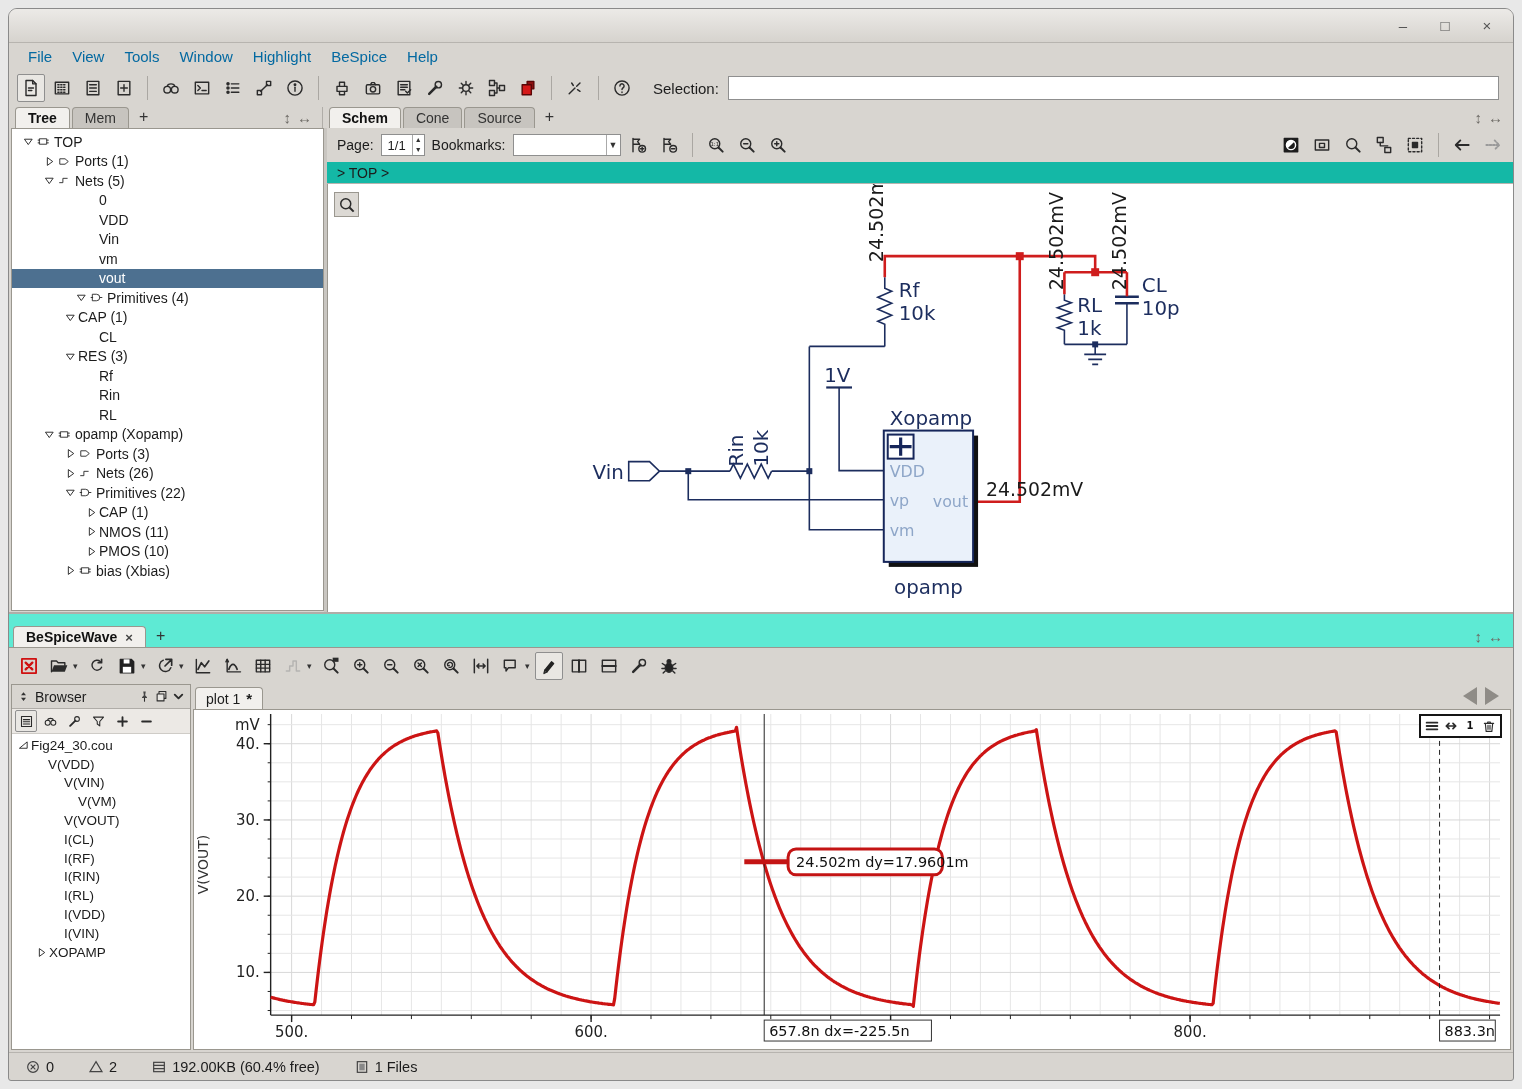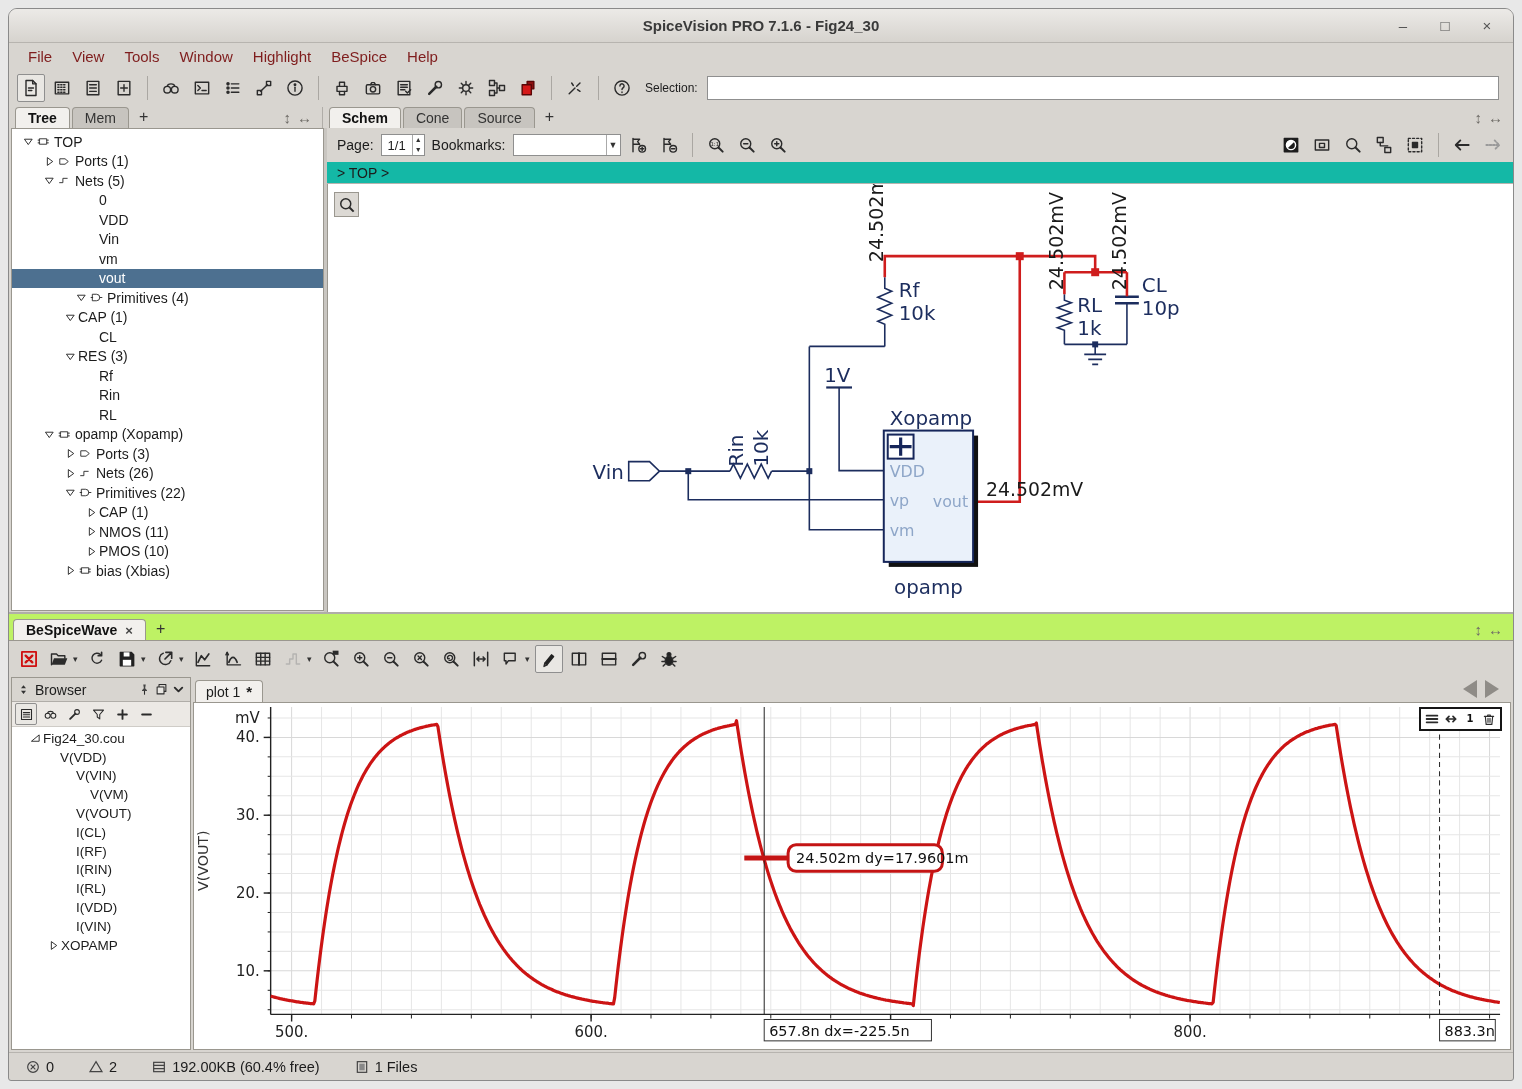--- a/index.html
+++ b/index.html
@@ -9,30 +9,30 @@
     background:#d8d5d0; border:1px solid #8a8a8a; border-radius:9px 9px 3px 3px;
     display:flex; flex-direction:column; overflow:hidden; }
   
   .titlebar { height:34px; background:linear-gradient(#eceae7,#d6d3ce); border-bottom:1px solid #b7b4af;
     display:flex; align-items:center; position:relative; flex:0 0 auto; }
   .title { position:absolute; left:0; right:0; text-align:center; font-weight:bold; font-size:15px; color:#3a3a3a; }
   .winbtns { margin-left:auto; display:flex; gap:26px; padding-right:18px; z-index:2; }
   .winbtn { width:16px; height:16px; color:#555; font-size:15px; line-height:16px; text-align:center; cursor:default; }
   
   .menubar { height:26px; display:flex; align-items:center; padding-left:10px; gap:2px; flex:0 0 auto; }
-  .menu-item { padding:3px 9px; font-size:15px; color:#7f1d1d; }
+  .menu-item { padding:3px 9px; font-size:15px; color:#0369a1; }
   
   .toolbar { height:38px; display:flex; align-items:center; padding:0 8px; gap:3px; flex:0 0 auto; }
   .tbtn { width:28px; height:28px; display:flex; align-items:center; justify-content:center; border:1px solid transparent; border-radius:2px; }
   .tbtn.pressed { border:1px solid #8f8f8f; background:#e9e7e3; }
   .tbtn.disabled { opacity:.55; }
   .tsep { width:1px; height:24px; background:#aaa7a2; margin:0 6px; }
   .ic { width:20px; height:20px; display:block; }
   .dd { font-size:9px; color:#333; margin-left:-2px; width:8px; }
-  .sel-label { font-size:12px; margin:0 6px 0 6px; }
+  .sel-label { font-size:15px; margin:0 6px 0 14px; }
   .sel-input { flex:1; height:24px; border:1px solid #8f8f8f; background:#fff; margin-right:6px; padding:0 4px; font-size:14px; }
   
   .tabrow { height:21px; display:flex; flex:0 0 auto; align-items:flex-end; }
   .tabs-left { width:313px; display:flex; align-items:flex-end; padding-left:6px; }
   .tabs-right { flex:1; display:flex; align-items:flex-end; padding-left:6px; border-left:1px solid #b0ada8; }
   .tab { padding:2px 12px 2px; font-size:14px; background:#c7c4bf; border:1px solid #9a978f; border-bottom:none;
     border-radius:4px 4px 0 0; margin-right:2px; color:#333; }
   .tab.active { background:#f2f0ed; font-weight:bold; color:#111; }
   .tab-plus { padding:0 8px 2px; font-size:16px; color:#333; }
   .split-ics { margin-left:auto; display:flex; gap:6px; padding:0 10px 2px; color:#6e6b66; font-weight:bold; font-size:15px; }
@@ -56,33 +56,33 @@
   .combo .cval { flex:1; }
   .combo .cbtn { width:14px; border-left:1px solid #aaa; font-size:9px; text-align:center; line-height:20px; color:#333; }
   .schem-toolbar .right { margin-left:auto; display:flex; gap:3px; align-items:center; }
   .breadcrumb { height:22px; line-height:22px; padding-left:10px; font-size:14px; background:#14b8a6; border-bottom:1px solid #b7b4af; flex:0 0 auto; }
   .canvas { flex:1; background:#fff; position:relative; border-left:1px solid #9a978f; overflow:hidden; }
   .mag-btn { position:absolute; left:6px; top:8px; width:25px; height:25px; background:#dcd9d4; border:1px solid #9a978f;
     display:flex; align-items:center; justify-content:center; z-index:3; }
   .schem-svg { position:absolute; left:0; top:0; width:100%; height:100%; }
   
   .wave-panel { flex:1; display:flex; flex-direction:column; border-top:2px solid #b0ada8; overflow:hidden; }
-  .wave-tabrow { height:27px; display:flex; align-items:flex-end; padding-left:4px; background:#bef264; border-bottom:1px solid #9a978f; flex:0 0 auto; }
+  .wave-tabrow { height:34px; display:flex; align-items:flex-end; padding-left:4px; background:#5eead4; border-bottom:1px solid #9a978f; flex:0 0 auto; }
   .wave-toolbar { height:36px; display:flex; align-items:center; gap:2px; padding:0 6px; flex:0 0 auto; }
   .wave-main { flex:1; display:flex; overflow:hidden; }
   .browser { width:180px; display:flex; flex-direction:column; border:1px solid #9a978f; margin:0 0 2px 2px; background:#fff; }
   .browser-header { height:24px; background:#d8d5d0; display:flex; align-items:center; padding:0 4px; gap:4px; border-bottom:1px solid #b0ada8; }
   .browser-header .btitle { font-size:14px; }
   .browser-header .bh-icons { margin-left:auto; display:flex; gap:2px; }
   .browser-header svg { width:15px; height:15px; }
   .browser-tools { height:25px; display:flex; align-items:center; gap:2px; padding:0 3px; border-bottom:1px solid #cfccc7; background:#ece9e5; }
   .browser-tools .tbtn { width:22px; height:22px; }
   .browser-tools svg { width:15px; height:15px; }
   .browser-tree { flex:1; overflow:hidden; padding-top:2px; }
-  .brow { height:18.8px; display:flex; align-items:center; font-size:13.5px; white-space:nowrap;margin-left:12px; }
+  .brow { height:18.8px; display:flex; align-items:center; font-size:13.5px; white-space:nowrap; }
   .brow .exp { width:15px; flex:0 0 15px; display:flex; justify-content:center; }
   .brow .exp svg { width:11px; height:11px; }
   .plot-area { flex:1; display:flex; flex-direction:column; overflow:hidden; }
   .plot-tabrow { height:25px; display:flex; align-items:flex-end; padding-left:4px; position:relative; flex:0 0 auto; }
   .plot-tab { padding:2px 10px; background:#f2f0ed; border:1px solid #9a978f; border-bottom:none; border-radius:4px 4px 0 0; font-size:14px; display:flex; gap:6px; align-items:center; }
   .plot-tab .star { font-weight:bold; font-size:15px; }
   .plot-arrows { position:absolute; right:14px; top:3px; display:flex; gap:8px; }
   .arr { width:0; height:0; border-top:9px solid transparent; border-bottom:9px solid transparent; }
   .arr.left { border-right:14px solid #8f8c87; }
   .arr.right { border-left:14px solid #8f8c87; }
@@ -97,21 +97,20 @@
   .sseg { display:flex; align-items:center; gap:5px; }
   .sseg svg { width:16px; height:16px; }
   text { font-family:"DejaVu Sans","Liberation Sans",sans-serif; }
 </style>
 </head>
 <body>
 
 <div class="window">
 
   <div class="titlebar">
-    <span class="title">SpiceVision PRO 7.1.6 - Fig24_30</span>
     <span class="winbtns">
       <span class="winbtn">–</span>
       <span class="winbtn">□</span>
       <span class="winbtn">×</span>
     </span>
   </div>
 
   <div class="menubar" id="menubar">
       <span class="menu-item">File</span>
       <span class="menu-item">View</span>

